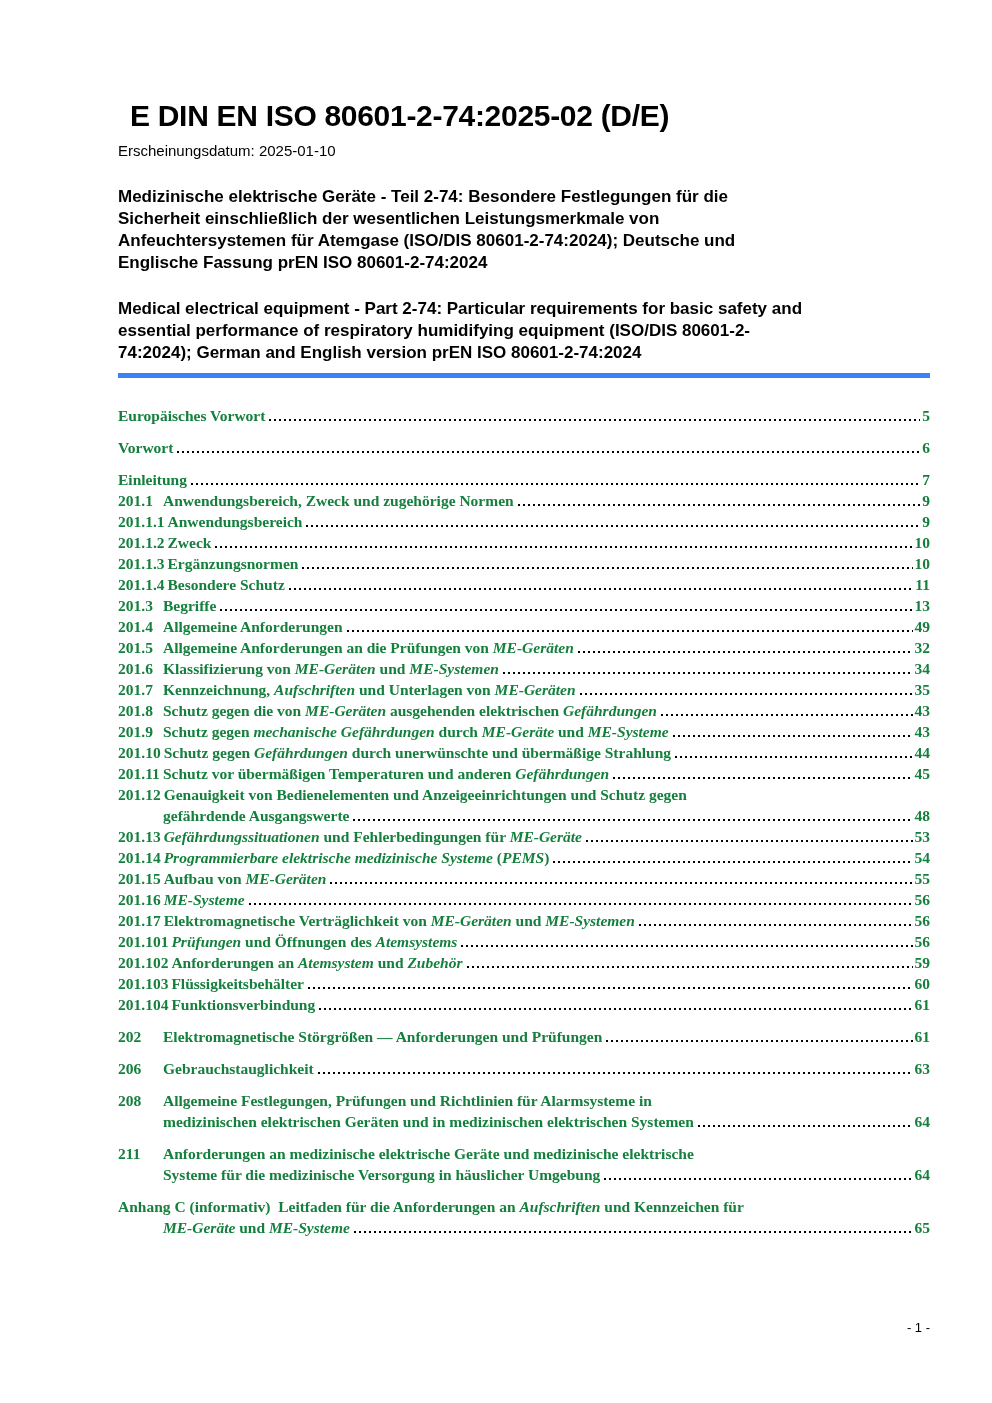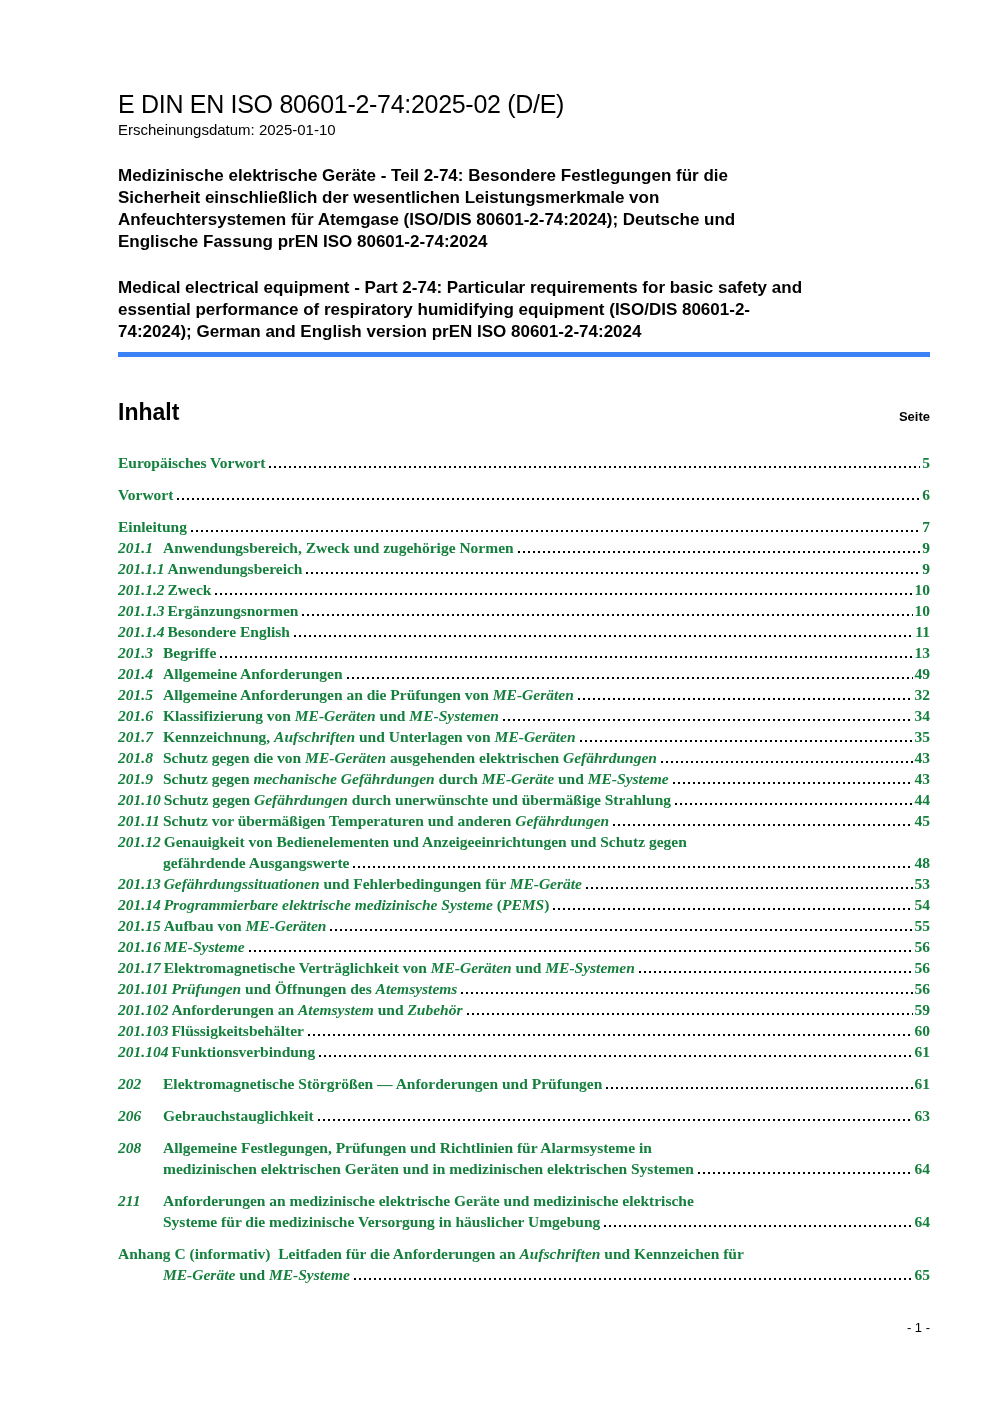--- a/index.html
+++ b/index.html
@@ -8,23 +8,23 @@
     background: #ffffff; color: #000;
     overflow: hidden;
     font-family: "Liberation Sans", sans-serif;
   }
   .page { position: relative; width: 992px; height: 1403px; }
   .content { margin: 0 62px 0 118px; }
 
   
   .header { padding-top: 90px; }
   .doc-code {
-    margin: 0;
+    margin: 12px;
     font-family: "Liberation Sans", sans-serif;
-    font-weight: normal; font-size: 25px; line-height: 28px;
+    font-weight: bold; font-size: 30px; line-height: 28px;
     letter-spacing: -0.3px;
   }
   .pub-line { margin-top: 3px; font-size: 15px; line-height: 18px; }
   .title-de {
     margin: 26px 0 0 0;
     font-weight: bold; font-size: 17px; line-height: 22px;
     white-space: pre-line;
   }
   .title-en {
     margin: 24px 0 0 0;
@@ -44,21 +44,21 @@
 
   
   .toc {
     margin-top: 27px;
     font-family: "Liberation Serif", serif;
     font-weight: bold; font-size: 15.5px; line-height: 21px;
     color: #15803d;
   }
   .toc-entry.gap { margin-top: 11px; }
   .toc-row { display: flex; align-items: baseline; }
-  .toc-num { flex: 0 0 auto; min-width: 42px; padding-right: 3px; white-space: nowrap; font-style: italic; }
+  .toc-num { flex: 0 0 auto; min-width: 42px; padding-right: 3px; white-space: nowrap; }
   .toc-text { flex: 0 1 auto; }
   .it { font-style: italic; text-align: center; }
   .leader {
     flex: 1 1 10px; min-width: 8px; height: 2px;
     margin: 0 2px 0 4px;
     background-image: repeating-linear-gradient(90deg, #000 0 2px, transparent 2px 5px);
   }
   .toc-page { flex: 0 0 auto; white-space: nowrap; }
 
   
@@ -78,24 +78,20 @@
       <div class="pub-line">Erscheinungsdatum: 2025-01-10</div>
       <p class="title-de">Medizinische elektrische Geräte - Teil 2-74: Besondere Festlegungen für die
 Sicherheit einschließlich der wesentlichen Leistungsmerkmale von
 Anfeuchtersystemen für Atemgase (ISO/DIS 80601-2-74:2024); Deutsche und
 Englische Fassung prEN ISO 80601-2-74:2024</p>
       <p class="title-en">Medical electrical equipment - Part 2-74: Particular requirements for basic safety and
 essential performance of respiratory humidifying equipment (ISO/DIS 80601-2-
 74:2024); German and English version prEN ISO 80601-2-74:2024</p>
     </div>
 
-    <div class="toc-head">
-      <h2 class="toc-title">Inhalt</h2>
-      <span class="seite-label">Seite</span>
-    </div>
 
     <div class="toc">
         <div class="toc-entry">
           <div class="toc-row">
             <span class="toc-text"><span>Europäisches Vorwort</span></span>
             <span class="leader"></span>
             <span class="toc-page">5</span>
           </div>
         </div>
         <div class="toc-entry gap">
@@ -140,21 +136,21 @@
           <div class="toc-row">
             <span class="toc-num">201.1.3</span>
             <span class="toc-text"><span>Ergänzungsnormen</span></span>
             <span class="leader"></span>
             <span class="toc-page">10</span>
           </div>
         </div>
         <div class="toc-entry">
           <div class="toc-row">
             <span class="toc-num">201.1.4</span>
-            <span class="toc-text"><span>Besondere English</span></span>
+            <span class="toc-text"><span>Besondere Schutz</span></span>
             <span class="leader"></span>
             <span class="toc-page">11</span>
           </div>
         </div>
         <div class="toc-entry">
           <div class="toc-row">
             <span class="toc-num">201.3</span>
             <span class="toc-text"><span>Begriffe</span></span>
             <span class="leader"></span>
             <span class="toc-page">13</span>

